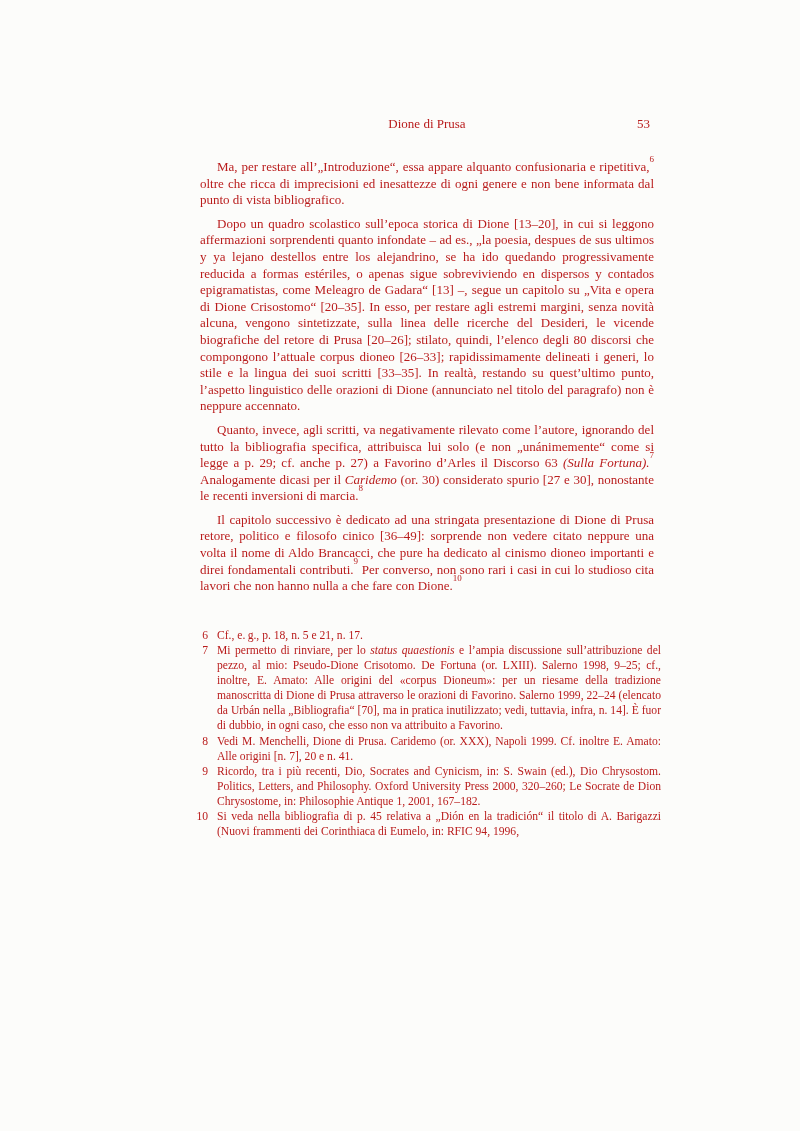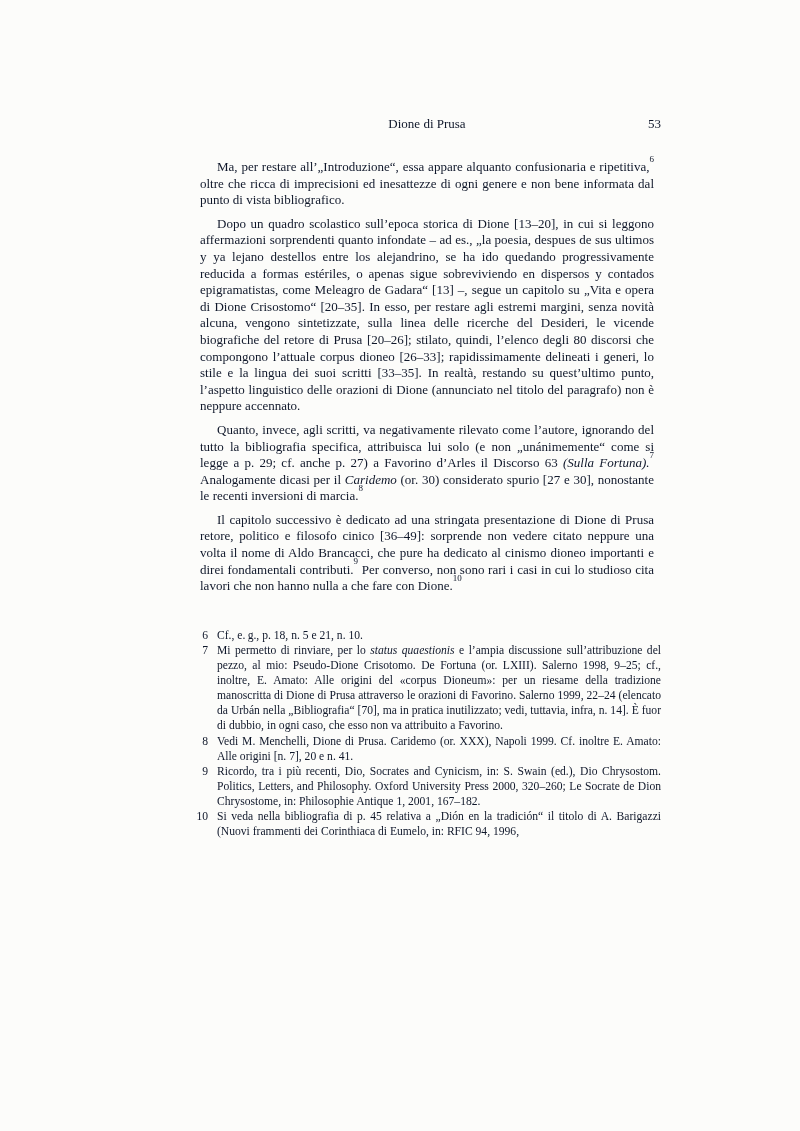--- a/index.html
+++ b/index.html
@@ -6,39 +6,39 @@
     margin: 0;
     padding: 0;
     background: #ffffff;
   }
   .page {
     position: relative;
     width: 800px;
     height: 1131px;
     background: #fcfcfa;
     font-family: "Liberation Serif", "DejaVu Serif", serif;
-    color: #0f172a;
+    color: #b91c1c;
     overflow: hidden;
   }
   .content {
     position: absolute;
     left: 193px;
     top: 116px;
     width: 468px;
   }
   .page-header {
     position: relative;
     text-align: center;
     font-size: 13px;
     line-height: 16px;
     margin-bottom: 27px;
   }
   .page-number {
     position: absolute;
-    right: 0;
+    right: 11px;
     top: 0;
   }
   .body-text p {
     margin: 7px;
     font-size: 13px;
     line-height: 16.6px;
     text-align: justify;
     text-indent: 17px;
     hyphens: auto;
   }
@@ -91,21 +91,21 @@
       <p><span>Quanto, invece, agli scritti, va negativamente rilevato come l’autore, ignorando del tutto la bibliografia specifica, attribuisca lui solo (e non „unánimemente“ come si legge a p. 29; cf. anche p. 27) a Favorino d’Arles il Discorso 63 </span><span class="it">(Sulla Fortuna).</span><sup class="fn-mark">7</sup><span> Analogamente dicasi per il </span><span class="it">Caridemo</span><span> (or. 30) considerato spurio [27 e 30], nonostante le recenti inversioni di marcia.</span><sup class="fn-mark">8</sup></p>
 
       <p><span>Il capitolo successivo è dedicato ad una stringata presentazione di Dione di Prusa retore, politico e filosofo cinico [36–49]: sorprende non vedere citato neppure una volta il nome di Aldo Brancacci, che pure ha dedicato al cinismo dioneo importanti e direi fondamentali contributi.</span><sup class="fn-mark">9</sup><span> Per converso, non sono rari i casi in cui lo studioso cita lavori che non hanno nulla a che fare con Dione.</span><sup class="fn-mark">10</sup></p>
 
     </main>
 
     <section class="footnotes">
 
       <div class="footnote">
         <span class="fn-num">6</span>
-        <span class="fn-text"><span>Cf., e. g., p. 18, n. 5 e 21, n. 10.</span></span>
+        <span class="fn-text"><span>Cf., e. g., p. 18, n. 5 e 21, n. 17.</span></span>
       </div>
 
       <div class="footnote">
         <span class="fn-num">7</span>
         <span class="fn-text"><span>Mi permetto di rinviare, per lo </span><span class="it">status quaestionis</span><span> e l’ampia discussione sull’attribuzione del pezzo, al mio: Pseudo-Dione Crisotomo. De Fortuna (or. LXIII). Salerno 1998, 9–25; cf., inoltre, E. Amato: Alle origini del «corpus Dioneum»: per un riesame della tradizione manoscritta di Dione di Prusa attraverso le orazioni di Favorino. Salerno 1999, 22–24 (elencato da Urbán nella „Bibliografia“ [70], ma in pratica inutilizzato; vedi, tuttavia, infra, n. 14]. È fuor di dubbio, in ogni caso, che esso non va attribuito a Favorino.</span></span>
       </div>
 
       <div class="footnote">
         <span class="fn-num">8</span>
         <span class="fn-text"><span>Vedi M. Menchelli, Dione di Prusa. Caridemo (or. XXX), Napoli 1999. Cf. inoltre E. Amato: Alle origini [n. 7], 20 e n. 41.</span></span>

